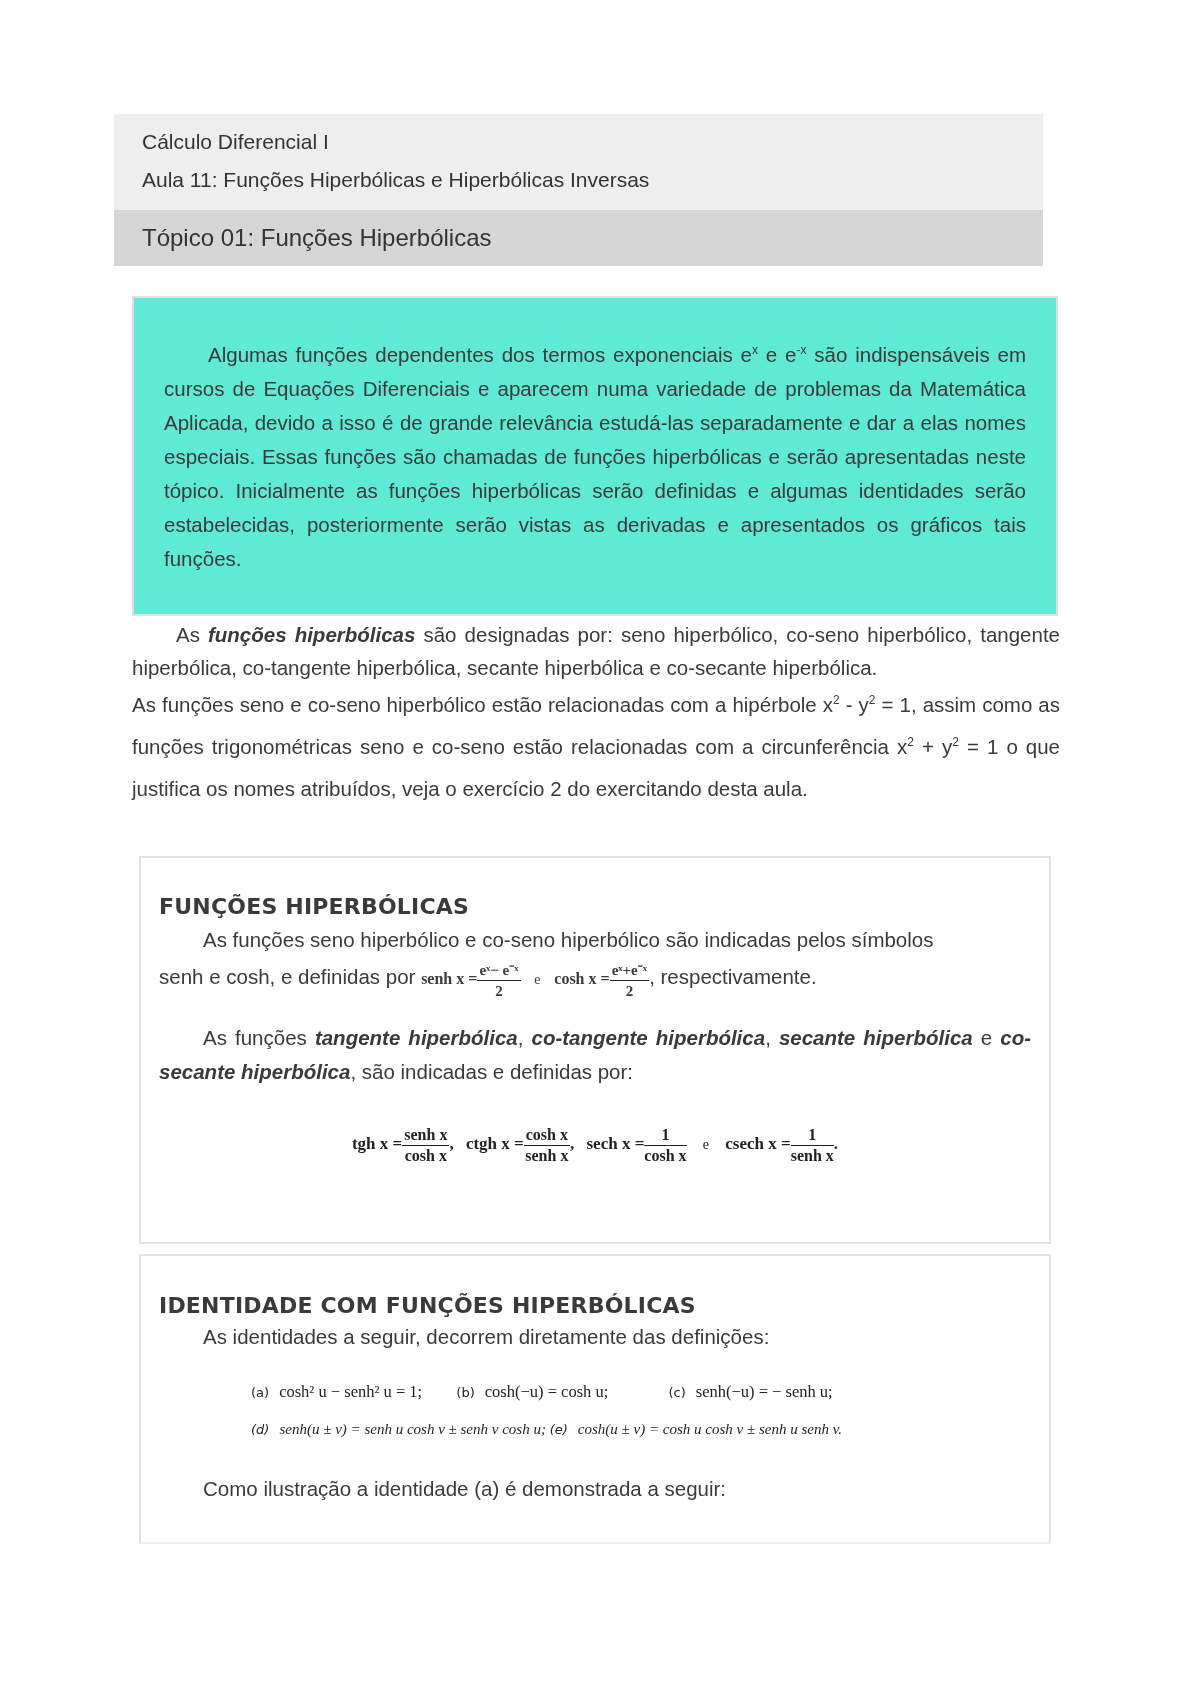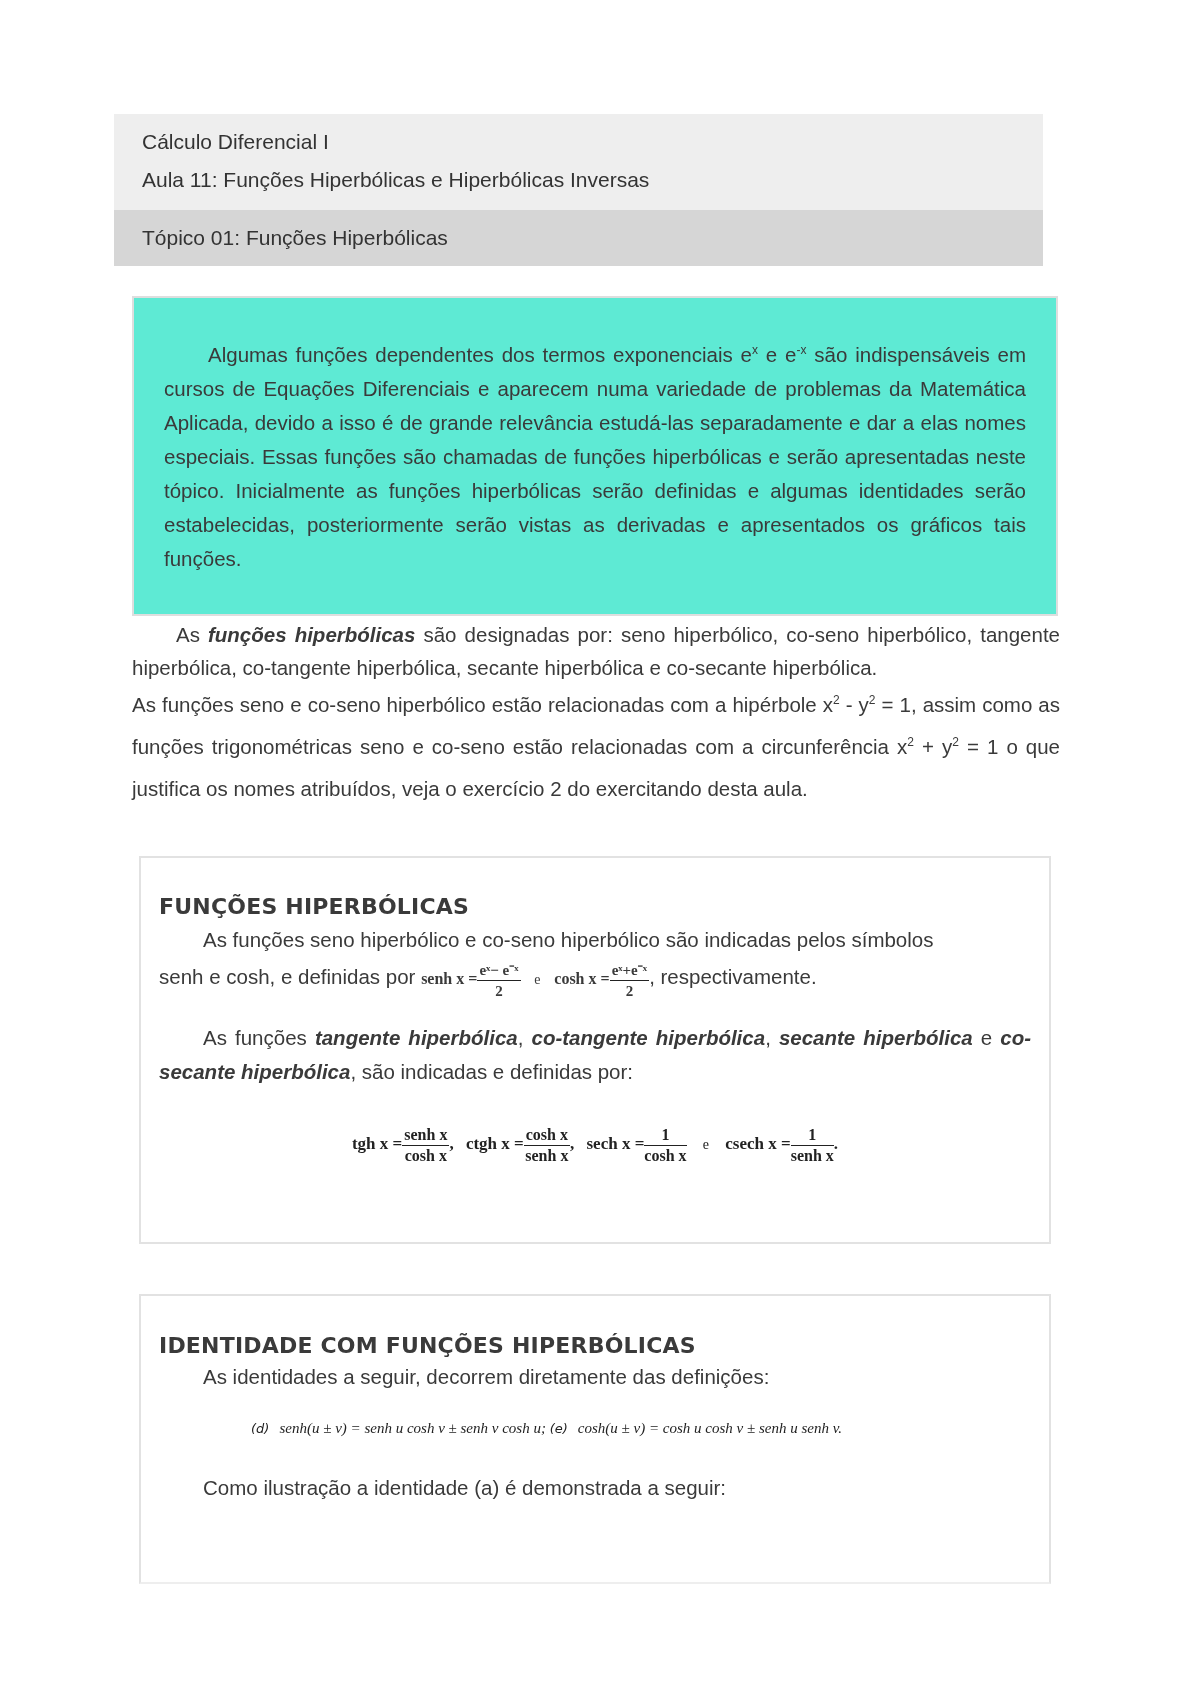--- a/index.html
+++ b/index.html
@@ -14,21 +14,21 @@
   .header-top {
     background: #eeeeee; height: 96px; padding: 0 28px; box-sizing: border-box;
   }
   .header-top .line {
     font-size: 21px; color: #333; line-height: 24px;
   }
   .header-top .course { padding-top: 16px; }
   .header-top .lesson { padding-top: 14px; }
   .header-bottom {
     background: #d6d6d6; height: 56px; padding: 0 28px; box-sizing: border-box;
-    font-size: 21px; color: #333; line-height: 56px;
+    font-size: 24px; color: #333; line-height: 56px;
   }
   .intro-box {
     position: absolute; left: 132px; top: 296px; width: 926px; height: 320px;
     background: #5eead4; border: 2px solid #dedede; box-sizing: border-box;
     padding: 40px 30px 0 30px;
   }
   .para {
     font-size: 20.5px; line-height: 34px; text-align: justify; color: #3a3a3a;
   }
   .indent { text-indent: 44px; }
@@ -36,21 +36,21 @@
   .main-para {
     position: absolute; left: 132px; top: 618px; width: 928px;
   }
   .main-para .para { line-height: 33px; }
   .main-para .line3 { line-height: 42px; }
   .card {
     position: absolute; left: 139px; width: 912px; background: #fff;
     border: 2px solid #e2e2e2; box-sizing: border-box; padding: 0 18px;
   }
   .card-1 { top: 856px; height: 388px; }
-  .card-2 { top: 1294px; height: 290px; border-bottom-color: #eeeeee; }
+  .card-2 { top: 1254px; height: 290px; border-bottom-color: #eeeeee; }
   .card-title {
     font-family: "DejaVu Sans", sans-serif; font-weight: bold;
     font-size: 22px; color: #3a3a3a; letter-spacing: 0.2px;
   }
   .card-1 .card-title { margin-top: 36px; }
   .card-2 .card-title { margin-top: 37px; }
   .card .para { line-height: 34px; }
   .frac {
     display: inline-block; vertical-align: middle; text-align: center;
     font-family: "Liberation Serif", serif; font-weight: bold; font-size: 15px;
@@ -109,19 +109,24 @@
     <span class="item"><span>sech x =</span><span class="frac"><span class="num">1</span><span class="den">cosh x</span></span></span>
     <span class="small-e" style="font-weight:normal;">e</span>
     <span class="item"><span>csech x =</span><span class="frac"><span class="num">1</span><span class="den">senh x</span></span><span>.</span></span>
   </div>
 </div>
 
 <div class="card card-2">
   <div class="card-title">IDENTIDADE COM FUNÇÕES HIPERBÓLICAS</div>
   <div class="para indent" style="margin-top:2px;">As identidades a seguir, decorrem diretamente das definições:</div>
   <div class="ident">
+    <div>
+      <span class="lbl">(a)</span><span>cosh² u − senh² u = 1;</span><span class="gap"></span>
+      <span class="lbl">(b)</span><span>cosh(−u) = cosh u;</span><span class="gap" style="width:56px;"></span>
+      <span class="lbl">(c)</span><span>senh(−u) = − senh u;</span>
+    </div>
     <div style="font-size:15px; margin-top:-4px;font-style:italic;">
       <span class="lbl">(d)</span><span>senh(u ± v) = senh u cosh v ± senh v cosh u;</span>
       <span class="lbl">(e)</span><span>cosh(u ± v) = cosh u cosh v ± senh u senh v.</span>
     </div>
   </div>
   <div class="para indent" style="margin-top:22px;">Como ilustração a identidade  (a)  é demonstrada a seguir:</div>
 </div>
 
 </body></html>

